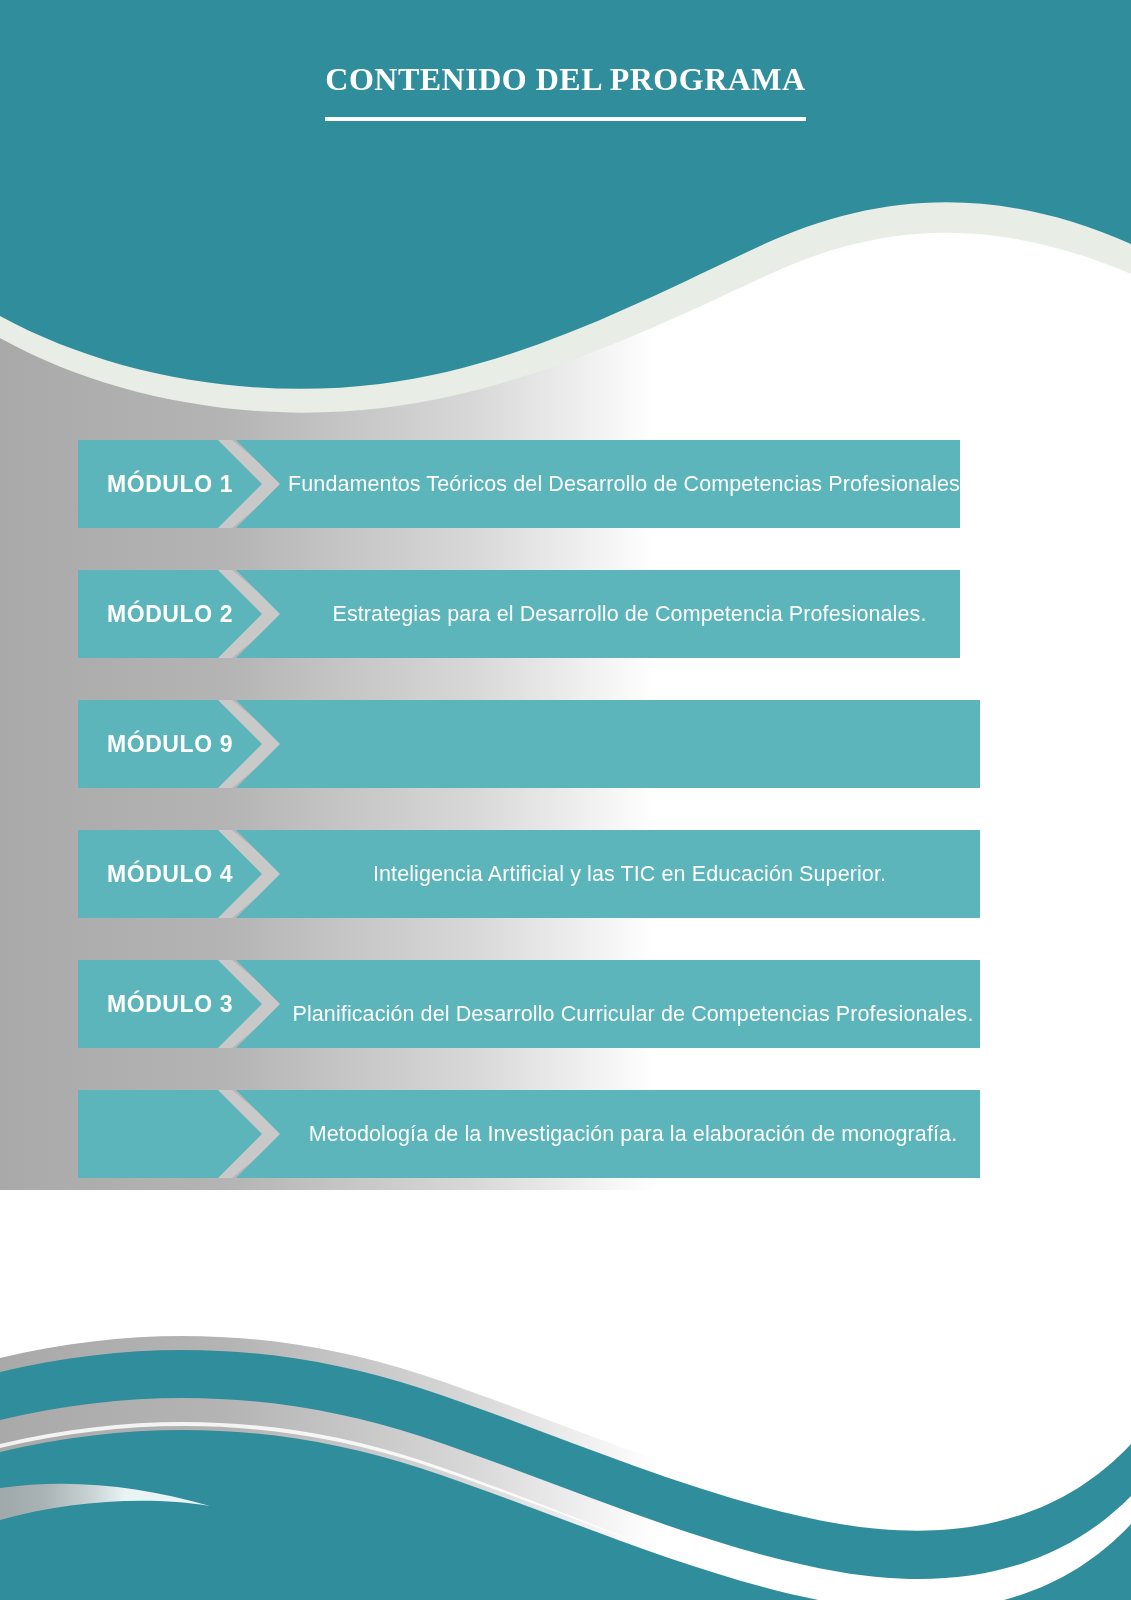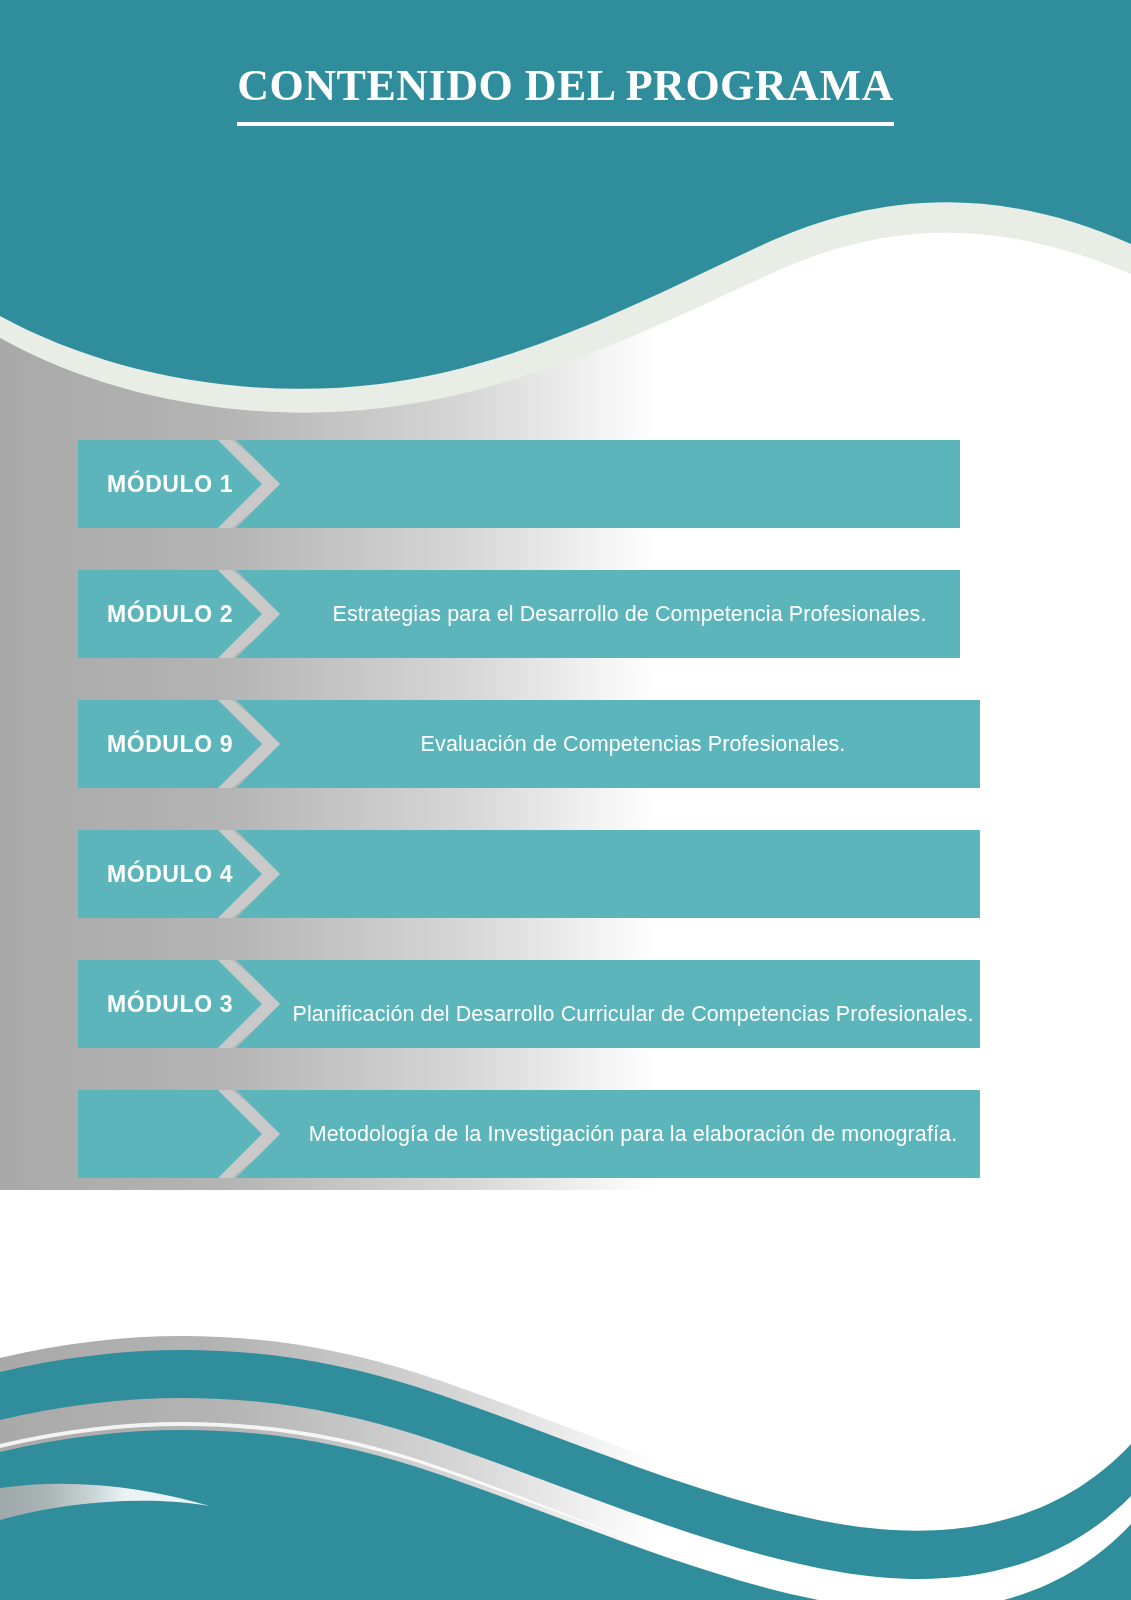--- a/index.html
+++ b/index.html
@@ -39,25 +39,25 @@
     left: 0;
     top: 62px;
     width: 1131px;
     text-align: center;
     z-index: 5;
   }
   #page-title {
     display: inline-block;
     font-family: "Liberation Serif", "DejaVu Serif", serif;
     font-weight: bold;
-    font-size: 44px;
+    font-size: 32px;
     letter-spacing: 0.5px;
     color: #ffffff;
     border-bottom: 4px solid #ffffff;
-    padding-bottom: 12px;
+    padding-bottom: 20px;
     line-height: 1.1;
     white-space: nowrap;
   }
 
   
   #module-list {
     position: absolute;
     left: 0;
     top: 440px;
     width: 1131px;
@@ -188,49 +188,50 @@
 
   <div id="module-list">
 
     <div class="module-row">
       <svg class="module-svg" width="960" height="88" viewBox="0 0 960 88">
         <path fill="#C9C9C9" d="M78,0 L232,0 L285,44 L232,88 L78,88 Z"></path>
         <path fill="#5BB5BA" d="M78,0 L218,0 L262,44 L218,88 L78,88 Z"></path>
         <path fill="#5BB5BA" d="M236,0 L1000,0 L1046,44 L1000,88 L236,88 L280,44 Z"></path>
       </svg>
       <div class="module-label">MÓDULO 1</div>
+      <div class="module-desc" style="left:236px;width:782px;">Fundamentos Teóricos del Desarrollo de Competencias Profesionales.</div>
     </div>
 
     <div class="module-row">
       <svg class="module-svg" width="960" height="88" viewBox="0 0 960 88">
         <path fill="#C9C9C9" d="M78,0 L232,0 L285,44 L232,88 L78,88 Z"></path>
         <path fill="#5BB5BA" d="M78,0 L218,0 L262,44 L218,88 L78,88 Z"></path>
         <path fill="#5BB5BA" d="M236,0 L1005,0 L1051,44 L1005,88 L236,88 L280,44 Z"></path>
       </svg>
       <div class="module-label">MÓDULO 2</div>
       <div class="module-desc" style="left:236px;width:787px;">Estrategias para el Desarrollo de Competencia Profesionales.</div>
     </div>
 
     <div class="module-row">
       <svg class="module-svg" width="980" height="88" viewBox="0 0 980 88">
         <path fill="#C9C9C9" d="M78,0 L232,0 L285,44 L232,88 L78,88 Z"></path>
         <path fill="#5BB5BA" d="M78,0 L218,0 L262,44 L218,88 L78,88 Z"></path>
         <path fill="#5BB5BA" d="M236,0 L1012,0 L1058,44 L1012,88 L236,88 L280,44 Z"></path>
       </svg>
       <div class="module-label">MÓDULO 9</div>
-      <div class="module-desc" style="left:236px;width:794px;">Evaluación de Competencias Profesionales.</div>
     </div>
 
     <div class="module-row">
       <svg class="module-svg" width="980" height="88" viewBox="0 0 980 88">
         <path fill="#C9C9C9" d="M78,0 L232,0 L285,44 L232,88 L78,88 Z"></path>
         <path fill="#5BB5BA" d="M78,0 L218,0 L262,44 L218,88 L78,88 Z"></path>
         <path fill="#5BB5BA" d="M236,0 L1005,0 L1051,44 L1005,88 L236,88 L280,44 Z"></path>
       </svg>
       <div class="module-label">MÓDULO 4</div>
+      <div class="module-desc" style="left:236px;width:787px;">Inteligencia Artificial y las TIC en Educación Superior.</div>
     </div>
 
     <div class="module-row">
       <svg class="module-svg" width="980" height="88" viewBox="0 0 980 88">
         <path fill="#C9C9C9" d="M78,0 L232,0 L285,44 L232,88 L78,88 Z"></path>
         <path fill="#5BB5BA" d="M78,0 L218,0 L262,44 L218,88 L78,88 Z"></path>
         <path fill="#5BB5BA" d="M236,0 L1012,0 L1058,44 L1012,88 L236,88 L280,44 Z"></path>
       </svg>
       <div class="module-label">MÓDULO 3</div>
       <div class="module-desc" style="left:236px;width:794px;margin-top:10px;">Planificación del Desarrollo Curricular de Competencias Profesionales.</div>

